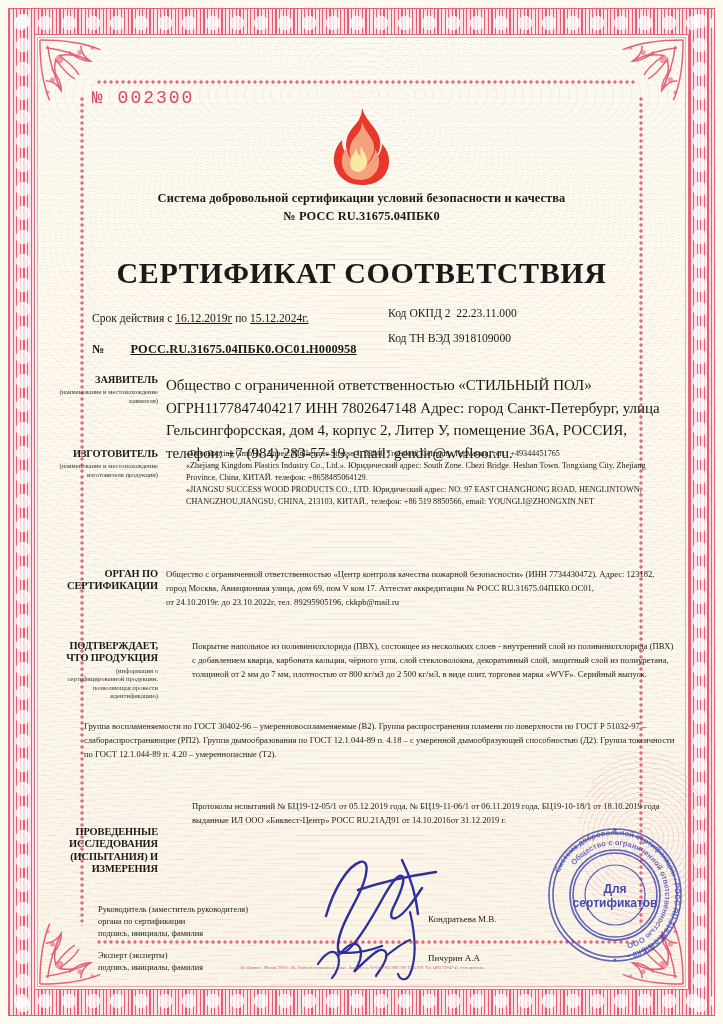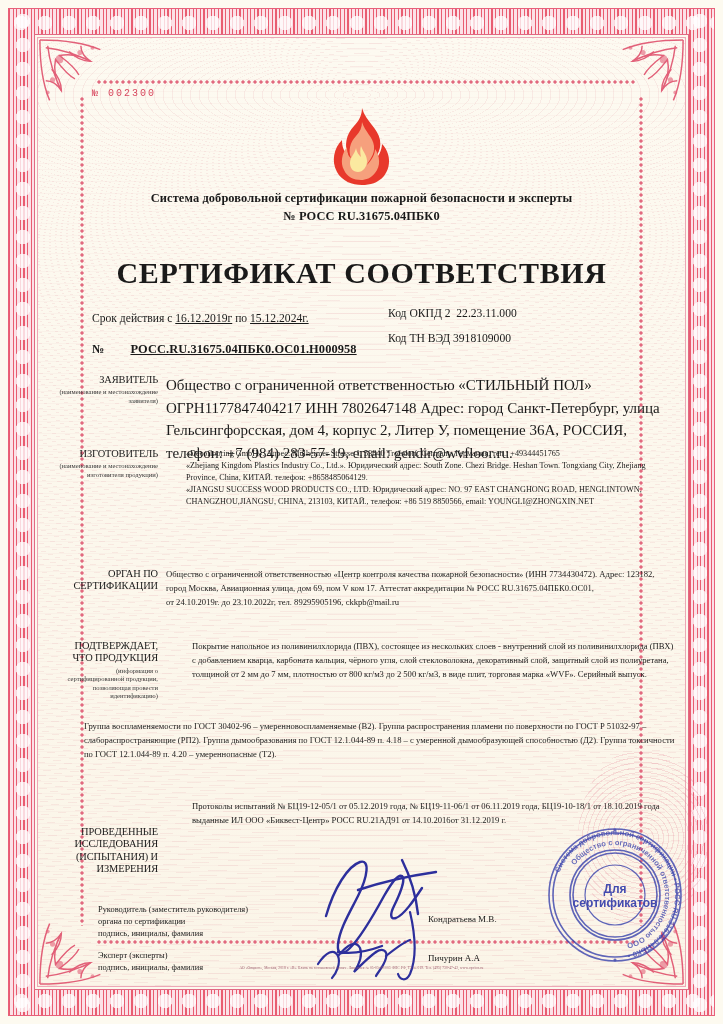--- a/index.html
+++ b/index.html
@@ -116,21 +116,21 @@
     left: 48px; top: 48px;
     width: 627px;
     height: 928px;
     color: #1a1a1a;
   }
 
   .serial {
     position: absolute;
     left: 44px; top: 40px;
     font-family: "Liberation Mono", monospace;
-    font-size: 10px;
+    font-size: 18px;
     letter-spacing: 2px;
     color: #d8485f;
   }
 
   
   .emblem {
     position: absolute;
     left: 0; right: 0; top: 58px;
     display: flex;
     justify-content: center;
@@ -195,21 +195,21 @@
     align-items: flex-start;
   }
   .field .lbl {
     width: 108px;
     flex: 0 0 108px;
     text-align: right;
     padding-right: 8px;
     box-sizing: border-box;
   }
   .field .lbl .cap {
-    font-weight: normal;
+    font-weight: bold;
     font-size: 10.4px;
     line-height: 1.18;
     display: block;
     letter-spacing: -.1px;
   }
   .field .lbl .sub {
     display: block;
     font-size: 6.6px;
     line-height: 1.3;
     color: #3a3a3a;
@@ -398,21 +398,21 @@
 
     <div class="emblem">
       <svg width="72" height="80" viewBox="0 0 72 80">
         <path d="M36 2 C40 16 52 22 54 34 C56 46 48 52 46 58 C52 52 56 44 56 38 C64 46 66 60 58 70 C52 77 44 79 36 79 C26 79 16 75 11 66 C5 55 8 42 16 34 C16 41 18 46 22 49 C18 40 20 28 28 20 C33 15 36 9 36 2 Z" fill="#e8382b"></path>
         <path d="M36 16 C39 26 47 31 48 40 C49 49 43 54 41 59 C46 54 49 48 49 43 C54 50 55 60 49 67 C45 72 40 74 35 74 C28 74 21 71 18 64 C14 57 16 47 21 41 C21 46 22 50 25 52 C22 45 24 36 30 30 C34 26 36 21 36 16 Z" fill="#f6a07d"></path>
         <path d="M35 40 C37 46 41 49 41 55 C41 61 37 66 32 66 C27 66 24 62 24 57 C24 51 29 48 30 42 C31 47 33 49 35 51 C34 47 34 43 35 40 Z" fill="#fbe9a0"></path>
       </svg>
     </div>
 
     <div class="sys-title">
-      <span>Система добровольной сертификации пожарной безопасности и эксперты</span>
+      <span>Система добровольной сертификации условий безопасности и качества</span>
       <span class="reg">№ РОСС RU.31675.04ПБК0</span>
     </div>
 
     <div class="main-title">СЕРТИФИКАТ СООТВЕТСТВИЯ</div>
 
     <div class="validity">
       <span>Срок действия с</span>
       <u>16.12.2019г</u>
       <span>по</span>
       <u>15.12.2024г.</u>

